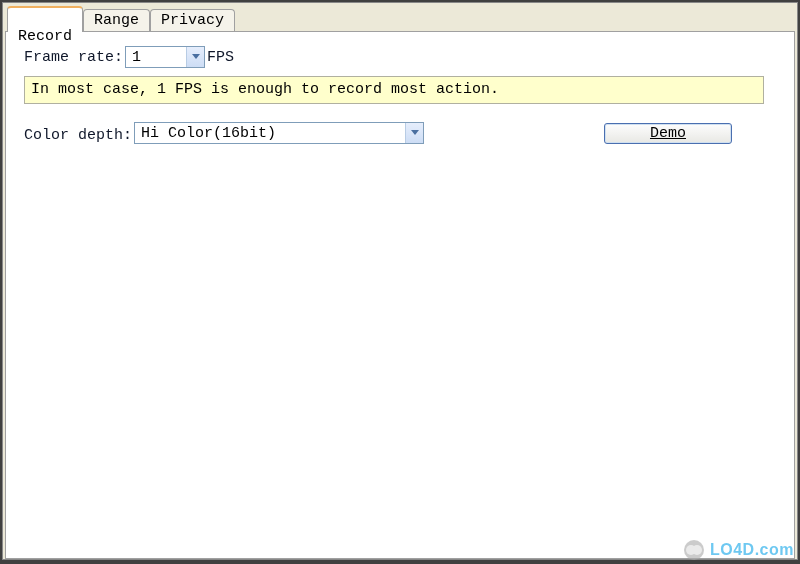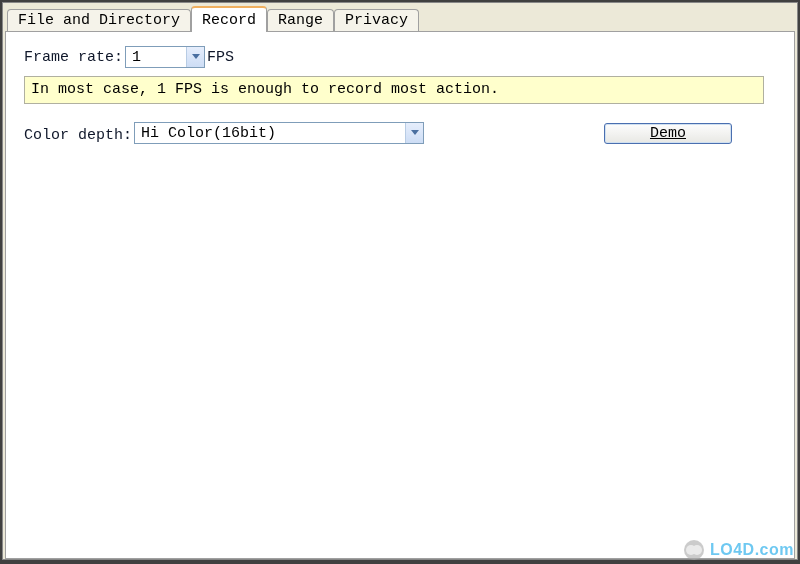--- a/index.html
+++ b/index.html
@@ -40,21 +40,21 @@
       margin-right: 0px;
       cursor: default;
       height: 22px;
       line-height: 18px;
     }
     .tab.active {
       background: #ffffff;
       height: 26px;
       margin-bottom: -1px;
       z-index: 2;
-      padding-top: 4px;
+      padding-top: 20px;
       border-top: 2px solid #f0b060;
     }
     .tab-content {
       background: #ffffff;
       border: 1px solid #a0a0a0;
       height: 528px;
       margin: 0 2px 2px 2px;
       padding: 14px 18px;
       position: relative;
     }
@@ -171,21 +171,20 @@
       font-weight: bold;
       color: #0ea5e9;
       letter-spacing: 0.5px;
     }
   </style>
 </head>
 <body>
 
 <div class="window">
   <div class="tab-strip">
-    <div class="tab">File and Directory</div>
     <div class="tab active">Record</div>
     <div class="tab">Range</div>
     <div class="tab">Privacy</div>
   </div>
 
   <div class="tab-content">
 
     <div class="row">
       <span class="label">Frame rate:</span>
       <div class="combo combo-framerate">

